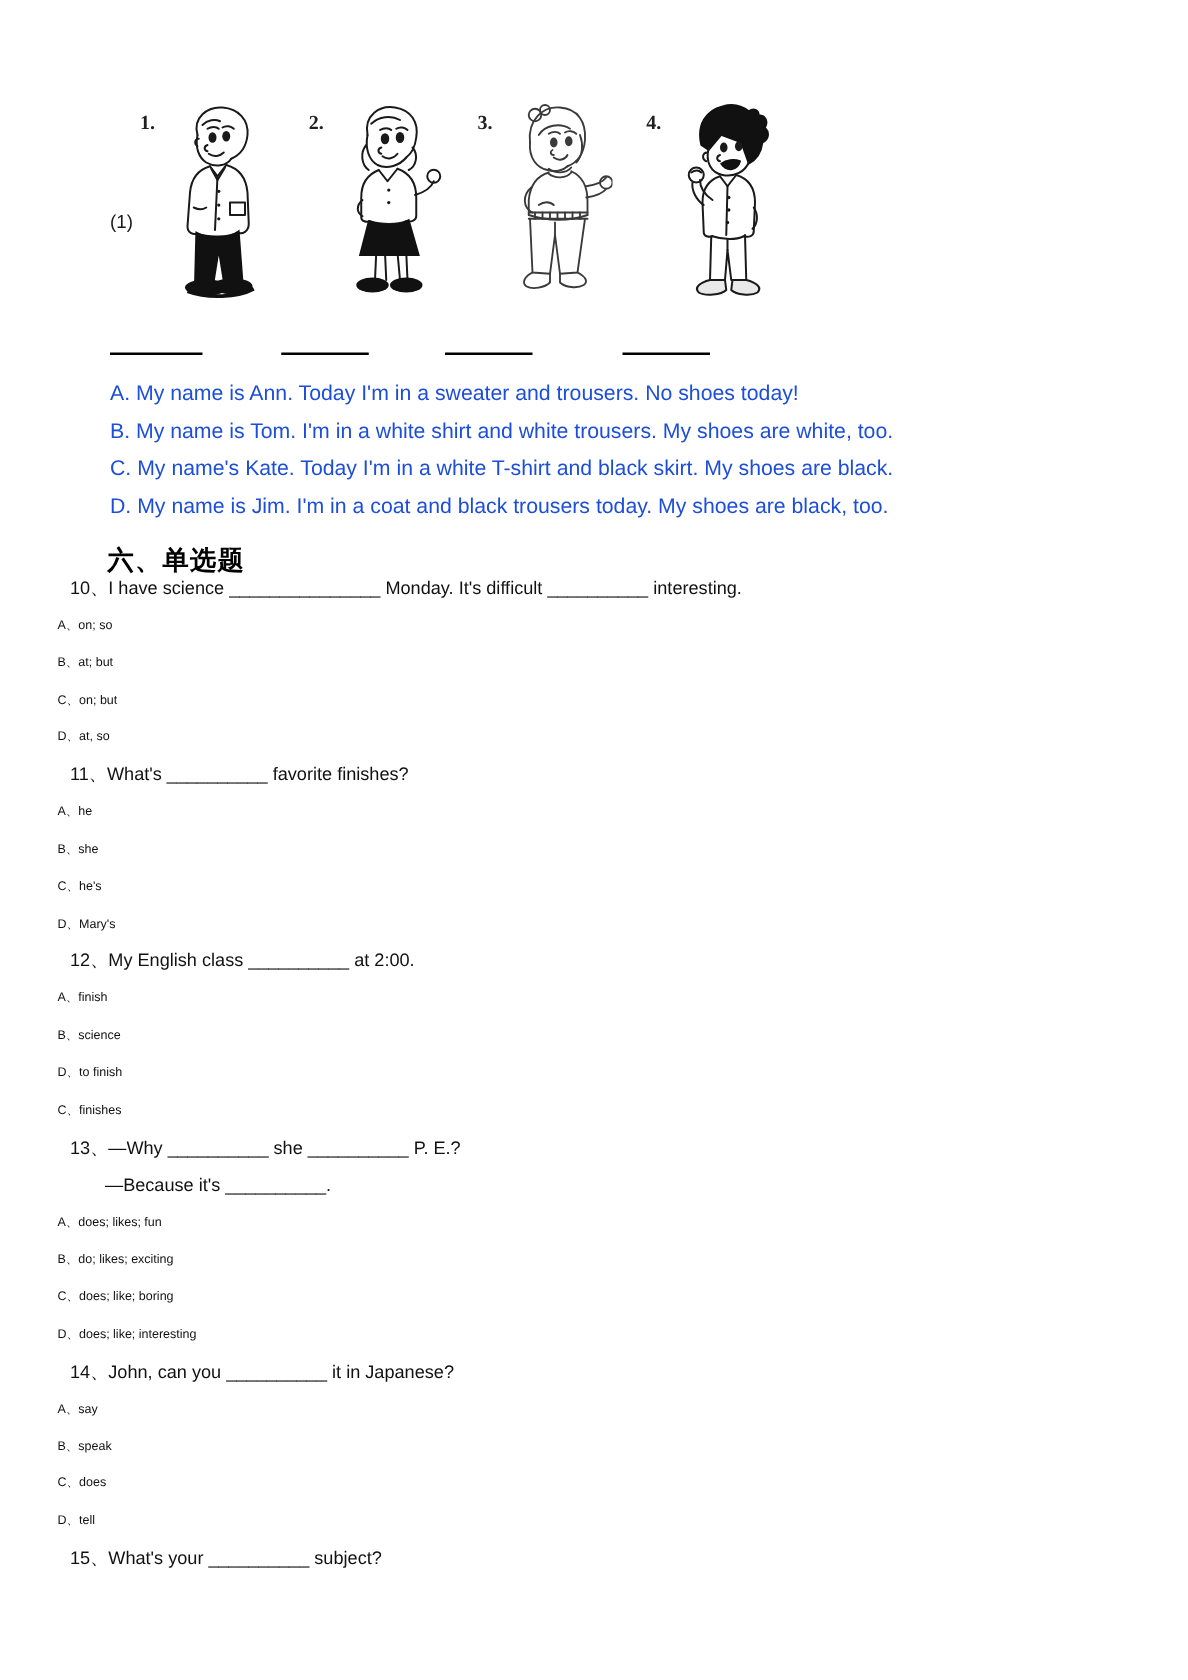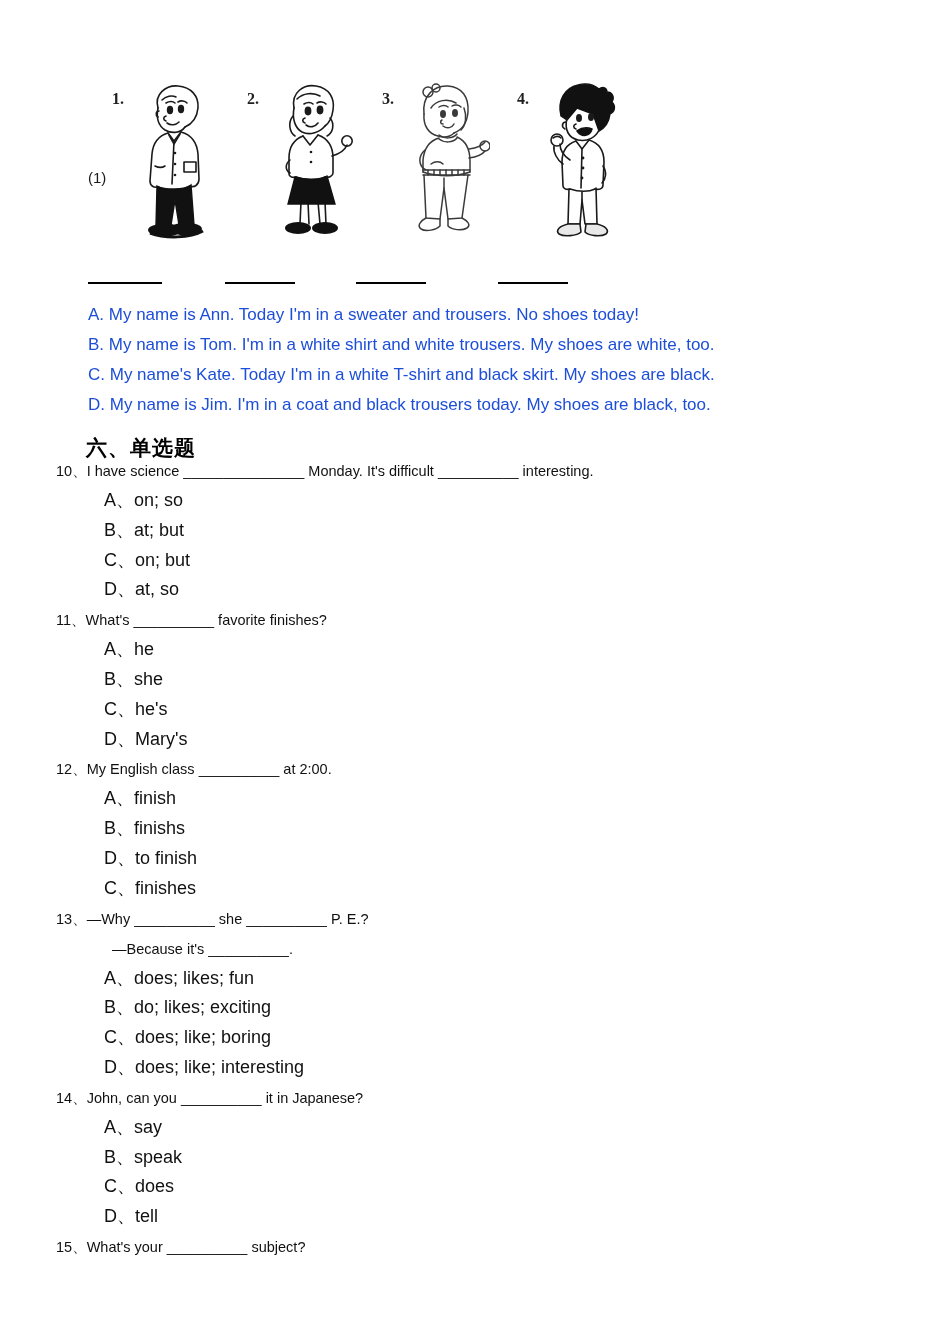--- a/index.html
+++ b/index.html
@@ -129,30 +129,29 @@
     color: #111;
     padding-left: 56px;
     white-space: nowrap;
   }
   .q-stem-cont {
     font-size: 14.5px;
     line-height: 30px;
     color: #111;
     padding-left: 84px;
     white-space: nowrap;
-    margin-left: 28px;
   }
   .q-num {
     display: inline;
   }
   .opt {
-    font-size: 18px;
+    font-size: 10px;
     line-height: 29.8px;
     color: #111;
-    padding-left: 104px;
+    padding-left: 46px;
     white-space: nowrap;
   }
   .opt-letter { display: inline; }
 </style>
 </head>
 <body>
 
 <div class="page">
 
   <div class="pic-block">
@@ -390,21 +389,21 @@
       <div class="q-stem"><span class="q-num">11、</span><span>What's __________ favorite finishes?</span></div>
       <div class="opt"><span class="opt-letter">A、</span><span>he</span></div>
       <div class="opt"><span class="opt-letter">B、</span><span>she</span></div>
       <div class="opt"><span class="opt-letter">C、</span><span>he's</span></div>
       <div class="opt"><span class="opt-letter">D、</span><span>Mary's</span></div>
     </div>
 
     <div class="question">
       <div class="q-stem"><span class="q-num">12、</span><span>My English class __________ at 2:00.</span></div>
       <div class="opt"><span class="opt-letter">A、</span><span>finish</span></div>
-      <div class="opt"><span class="opt-letter">B、</span><span>finishs</span></div>
+      <div class="opt"><span class="opt-letter">B、</span><span>science</span></div>
       <div class="opt"><span class="opt-letter">D、</span><span>to finish</span></div>
       <div class="opt"><span class="opt-letter">C、</span><span>finishes</span></div>
     </div>
 
     <div class="question">
       <div class="q-stem"><span class="q-num">13、</span><span>—Why __________ she __________ P. E.?</span></div>
       <div class="q-stem-cont">—Because it's __________.</div>
       <div class="opt"><span class="opt-letter">A、</span><span>does; likes; fun</span></div>
       <div class="opt"><span class="opt-letter">B、</span><span>do; likes; exciting</span></div>
       <div class="opt"><span class="opt-letter">C、</span><span>does; like; boring</span></div>

